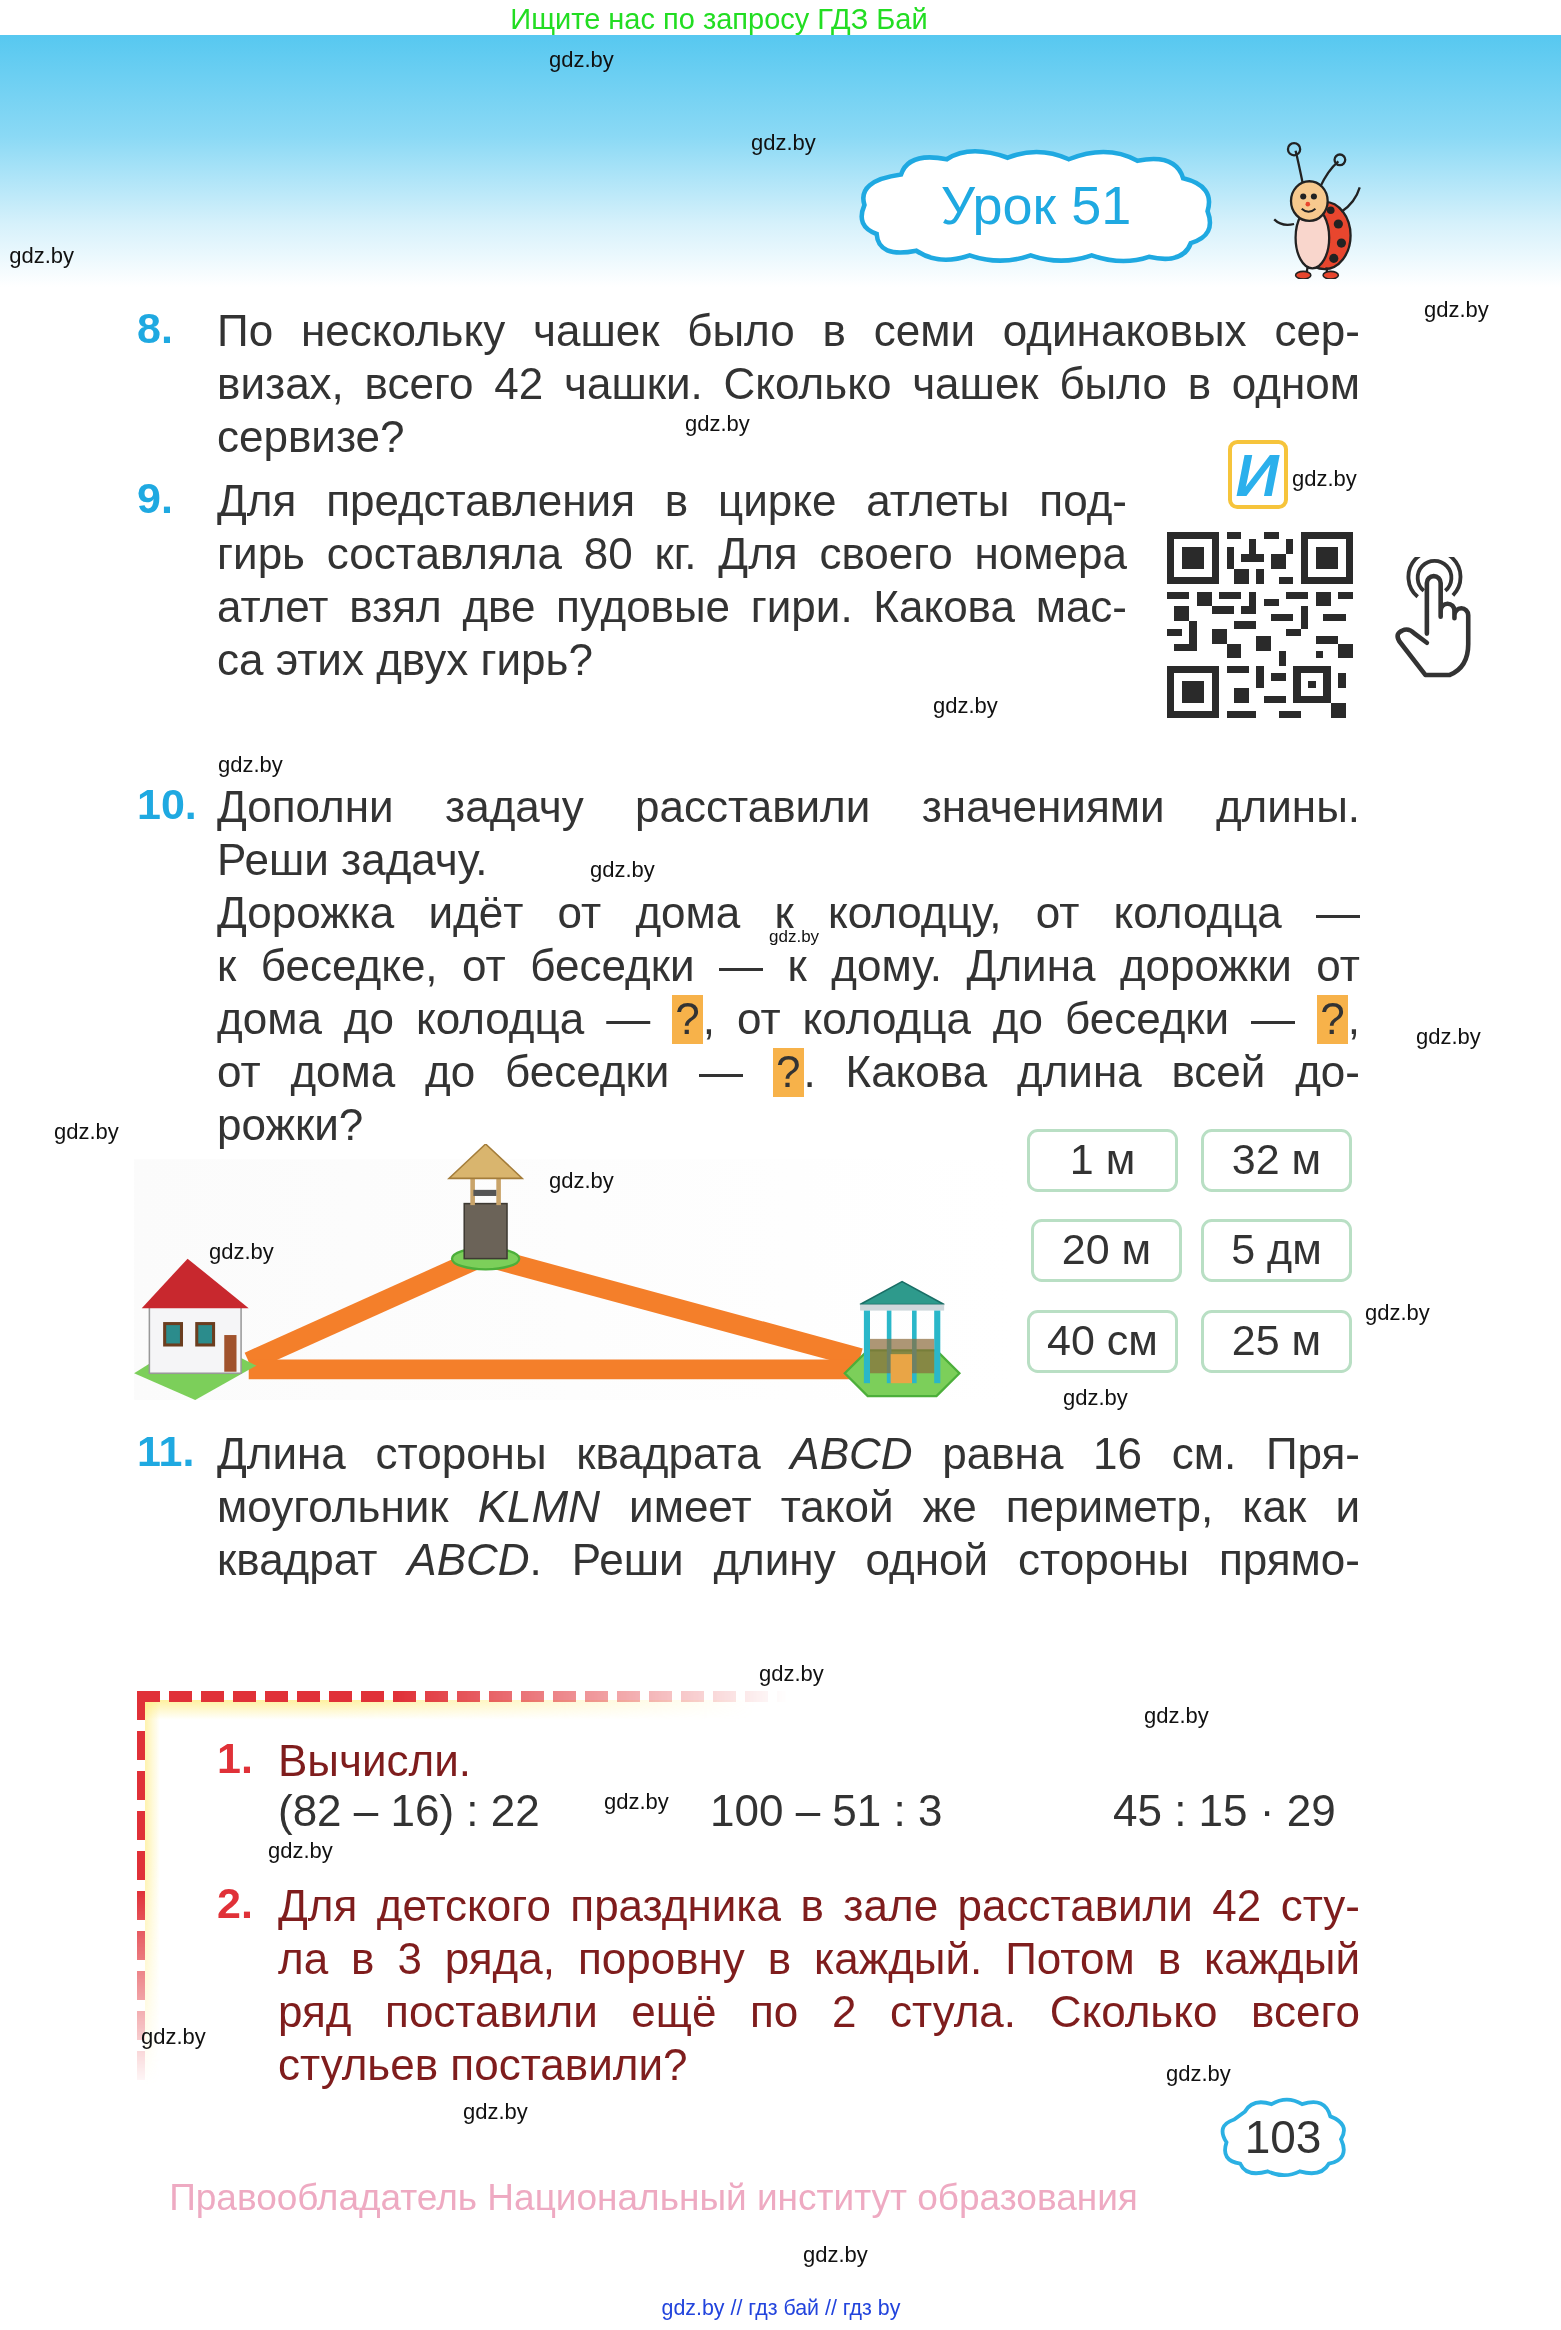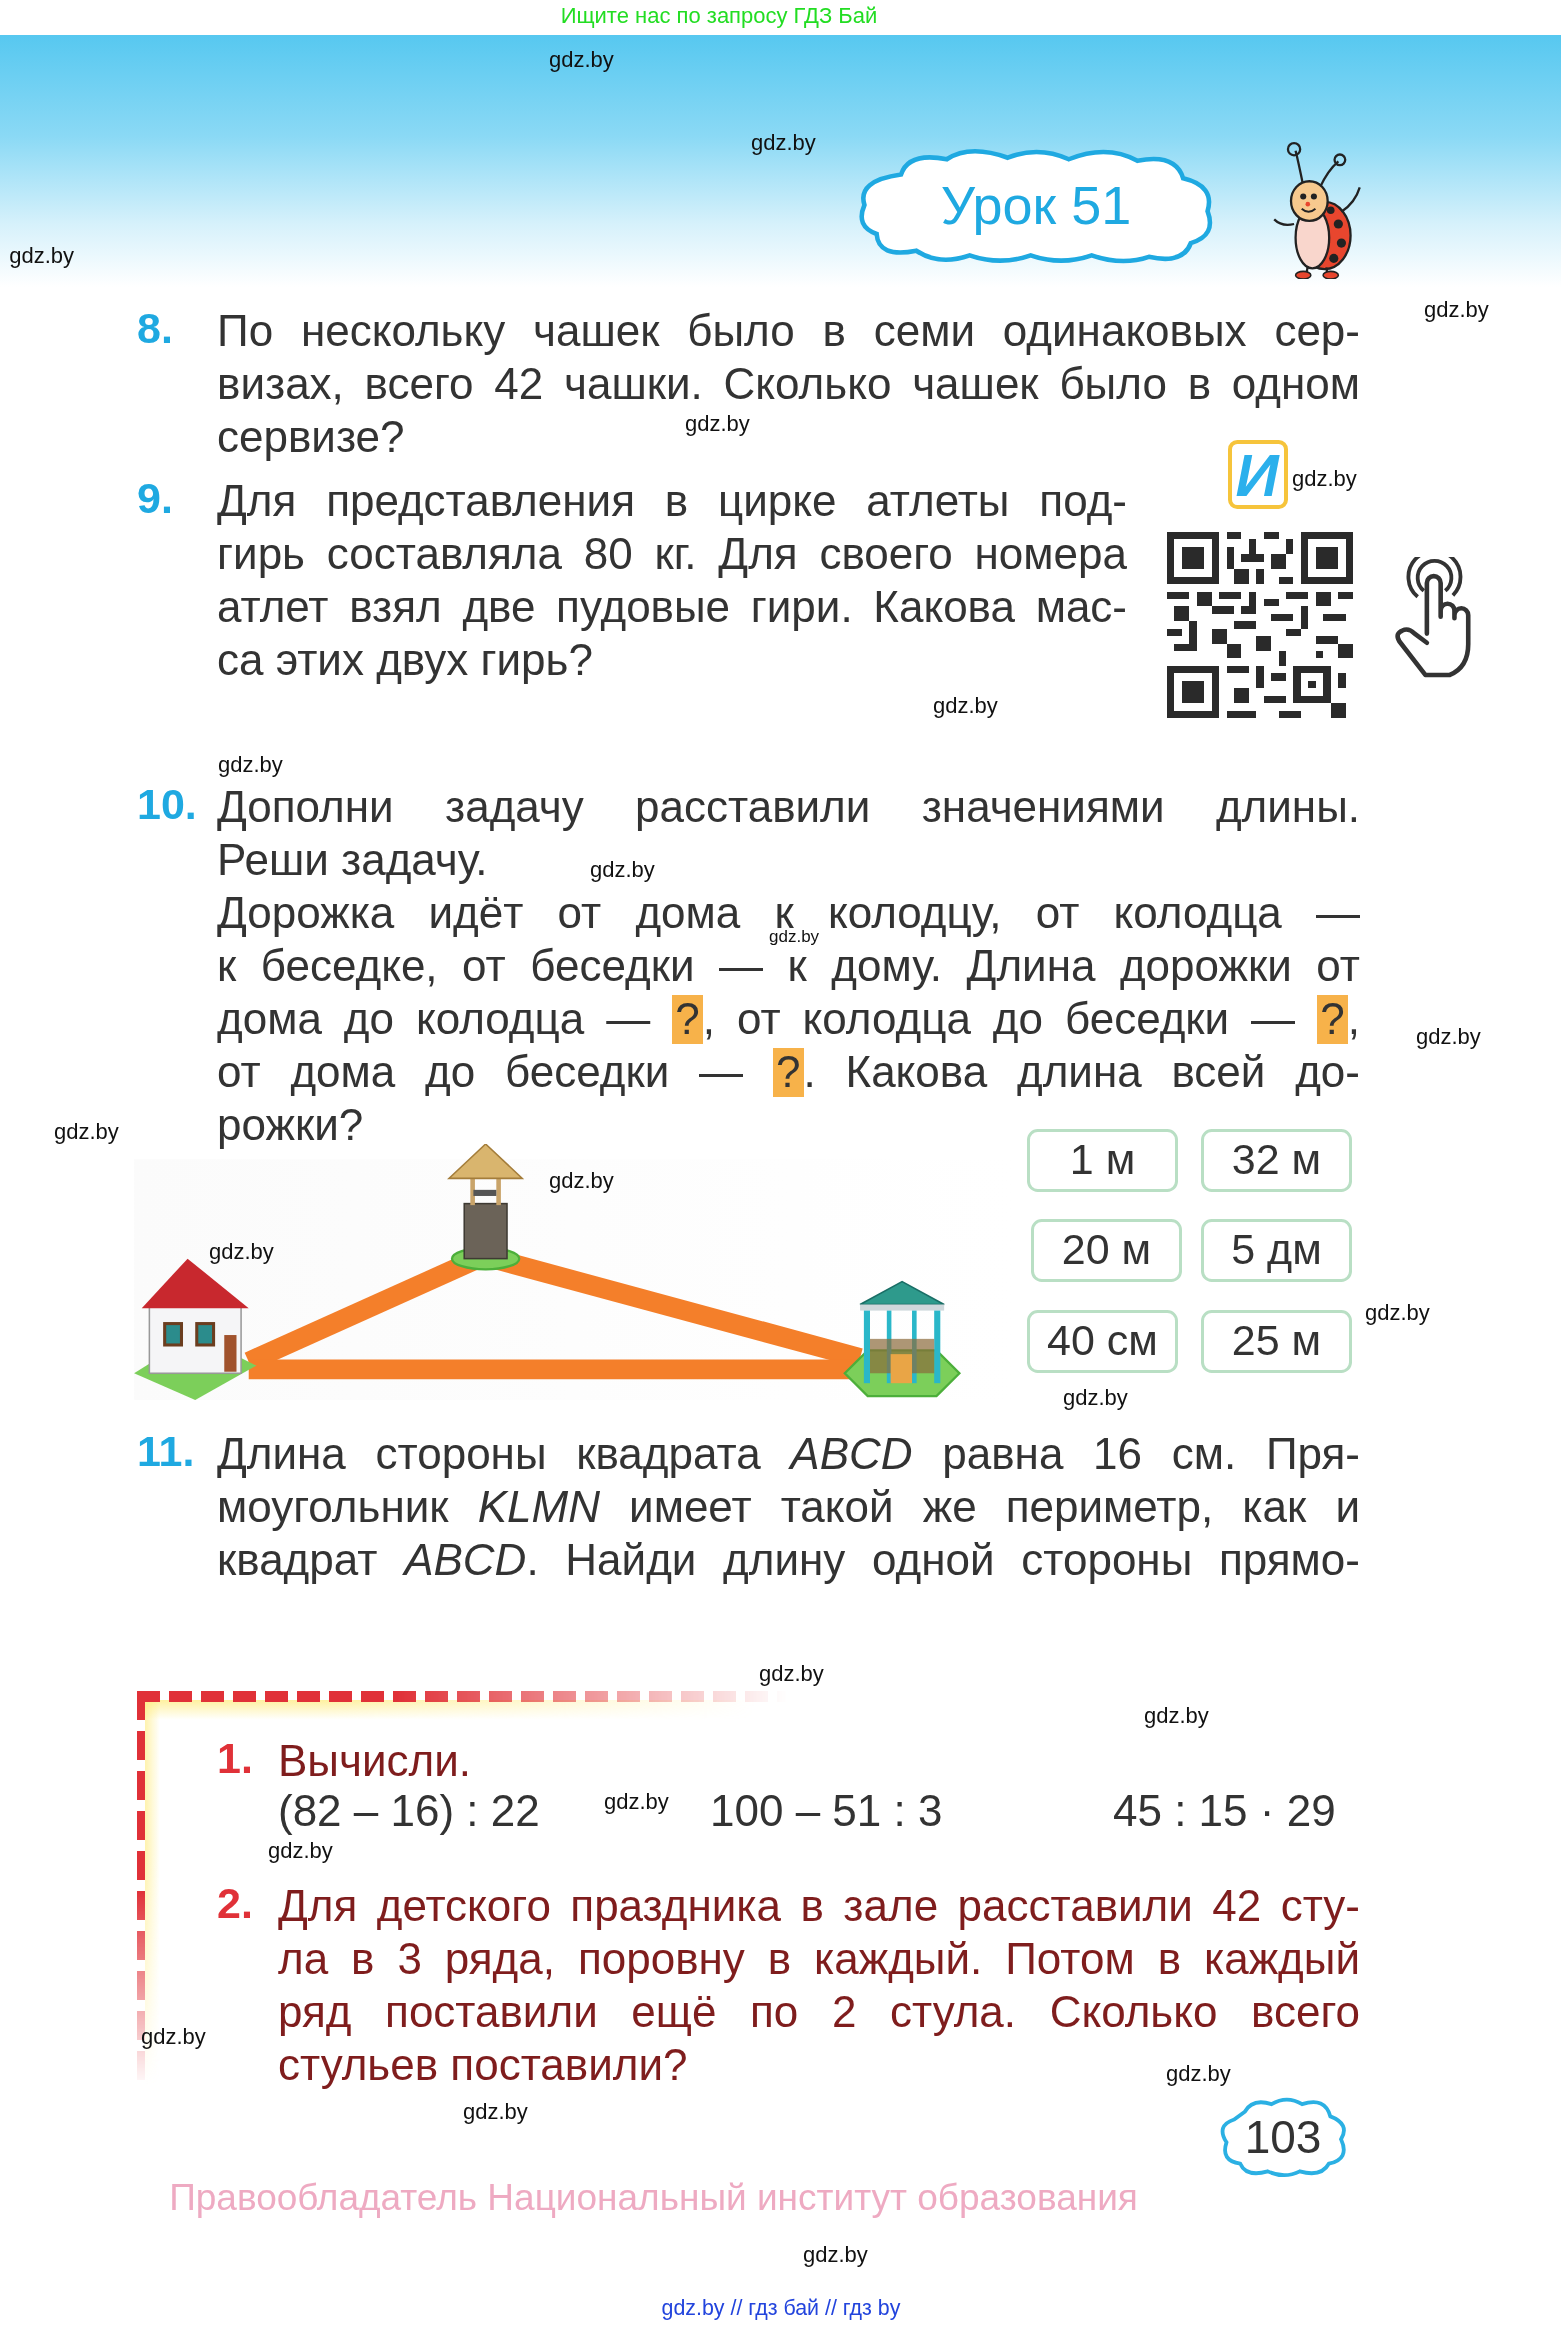--- a/index.html
+++ b/index.html
@@ -1,20 +1,20 @@
 <!DOCTYPE html>
 <html style="font-size:12.2px"><head>
 <meta charset="utf-8">
 <style>
   * { box-sizing: border-box; margin: 0; padding: 0; }
   html, body { width: 1562px; height: 2330px; background: #ffffff; overflow: hidden; }
   body { position: relative; font-family: "Liberation Sans", sans-serif; color: #333333; }
 
   .top-strip { position: absolute; left: 0; top: 0; width: 1562px; height: 35px; background: #ffffff; }
-  .top-strip .search-hint { position: absolute; left: 0; width: 1438px; top: 3.1px; text-align: center; color: #22dd22; font-size: 22px; }
+  .top-strip .search-hint { position: absolute; left: 0; width: 1438px; top: 3.1px; text-align: center; color: #22dd22; font-size: 29px; }
 
   .sky { position: absolute; left: 0; top: 35px; width: 1562px; height: 252px;
          background: linear-gradient(to bottom, #57c8f0 0%, #8ad9f5 40%, #d6f1fb 75%, #ffffff 100%); }
 
   .wm { position: absolute; font-family: Liberation Sans, sans-serif; font-size: 22px; color: #111111; white-space: nowrap; }
 
   .lesson-cloud { position: absolute; left: 855px; top: 144px; width: 362px; height: 122px; }
   .lesson-cloud svg { position: absolute; left: 0; top: 0; }
   .lesson-cloud .title { position: absolute; left: 0; top: 0; width: 362px; height: 122px; line-height: 122px;
          text-align: center; font-size: 54px; color: #1fa9e1; }
@@ -260,21 +260,21 @@
 <div class="len-box" style="left:1031px; top:1219px;">20 м</div>
 <div class="len-box" style="left:1201px; top:1219px;">5 дм</div>
 <div class="len-box" style="left:1027px; top:1310px;">40 см</div>
 <div class="len-box" style="left:1201px; top:1310px;">25 м</div>
 
 <div class="task" style="top:1427px;">
   <div class="num">11.</div>
   <div class="body" style="width:1143px;">
     <span class="line"><span>Длина стороны квадрата </span><em class="it">ABCD</em><span> равна 16 см. Пря-</span></span>
     <span class="line"><span>моугольник </span><em class="it">KLMN</em><span> имеет такой же периметр, как и</span></span>
-    <span class="line"><span>квадрат </span><em class="it">ABCD</em><span>. Найди длину одной стороны прямо-</span></span>
+    <span class="line"><span>квадрат </span><em class="it">ABCD</em><span>. Реши длину одной стороны прямо-</span></span>
   </div>
 </div>
 
 <div class="review">
   <div class="top-glow"></div>
   <div class="left-glow"></div>
   <div class="top-border"></div>
   <div class="left-border"></div>
 
   <div class="sub" style="top:43px;">

